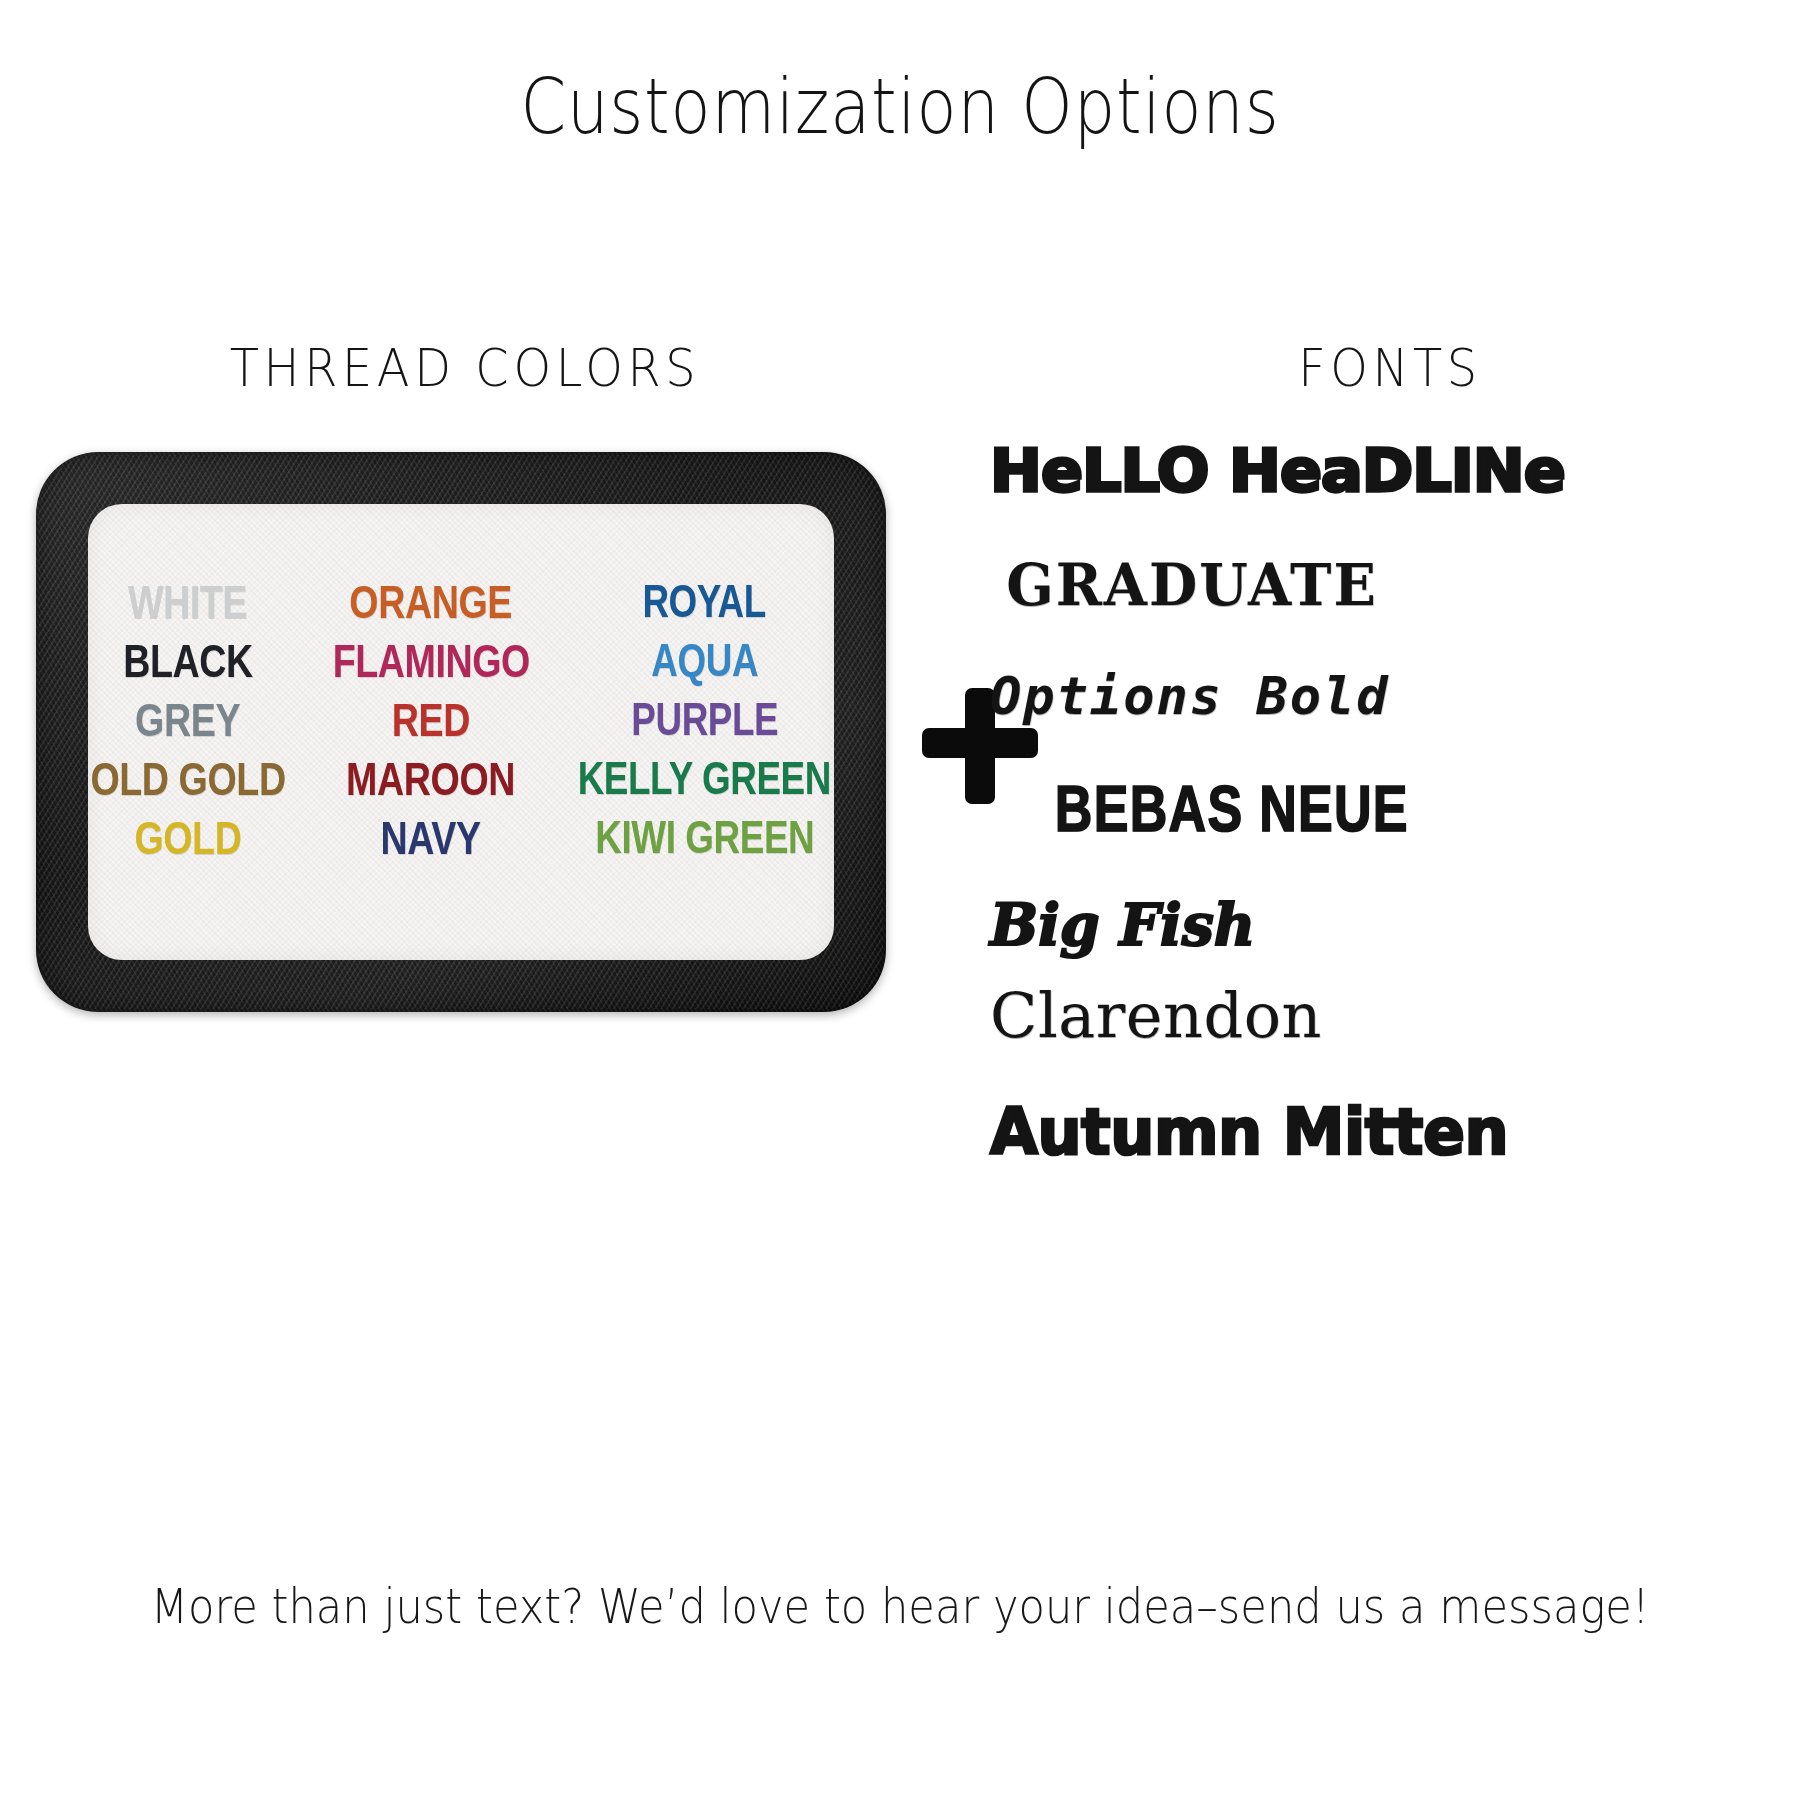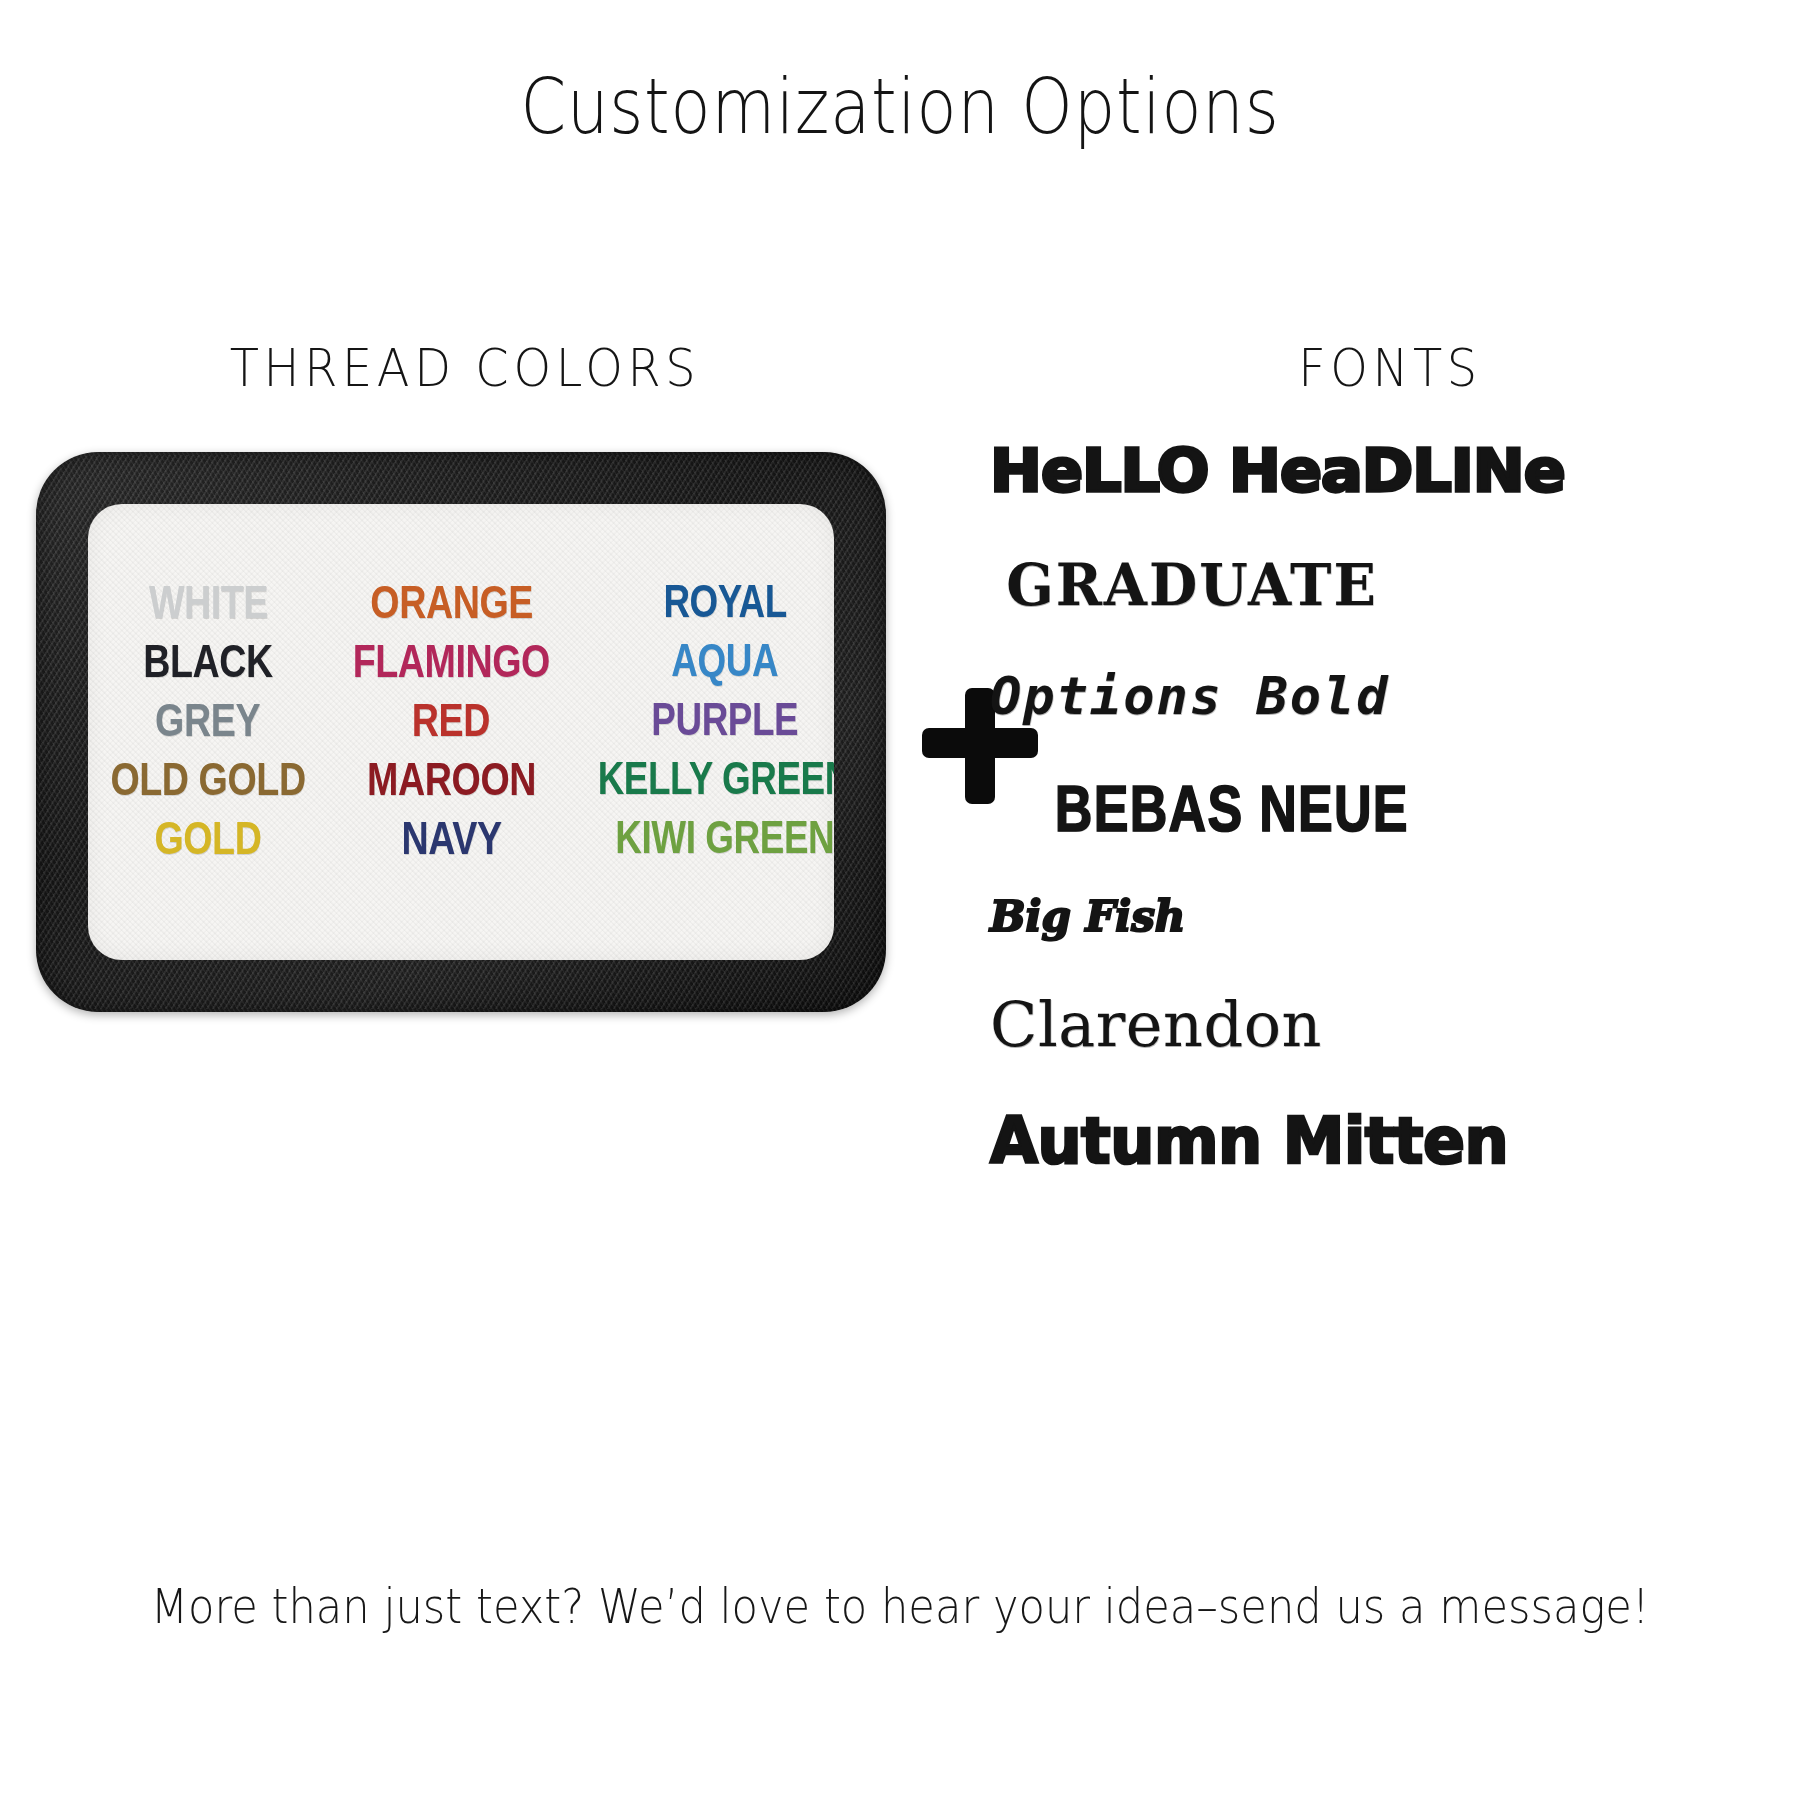--- a/index.html
+++ b/index.html
@@ -123,21 +123,21 @@
     overflow: hidden;
   }
 
   
   .thread-grid {
     position: absolute;
     left: 0;
     right: 0;
     top: 68px;
     display: flex;
-    justify-content: flex-start;
+    justify-content: center;
     align-items: flex-start;
   }
   .thread-col {
     display: flex;
     flex-direction: column;
     align-items: center;
   }
   .thread-col.col-1 { width: 240px; }
   .thread-col.col-2 { width: 250px; }
   .thread-col.col-3 { width: 300px; }
@@ -227,23 +227,23 @@
     font-size: 62px;
     letter-spacing: 1.5px;
     transform: scaleX(0.84) scaleY(1.06);
     margin-bottom: 56px;
     -webkit-text-stroke: 1.6px #141414;
   }
   .fs-bigfish {
     font-family: "DejaVu Serif", serif;
     font-weight: 700;
     font-style: italic;
-    font-size: 42px;
+    font-size: 57px;
     letter-spacing: 0px;
-    margin-bottom: 56px;
+    margin-bottom: 32px;
     -webkit-text-stroke: 2.2px #141414;
   }
   .fs-clarendon {
     font-family: "DejaVu Serif", serif;
     font-weight: 400;
     font-size: 62px;
     letter-spacing: 0.5px;
     margin-bottom: 54px;
   }
   .fs-autumn {

